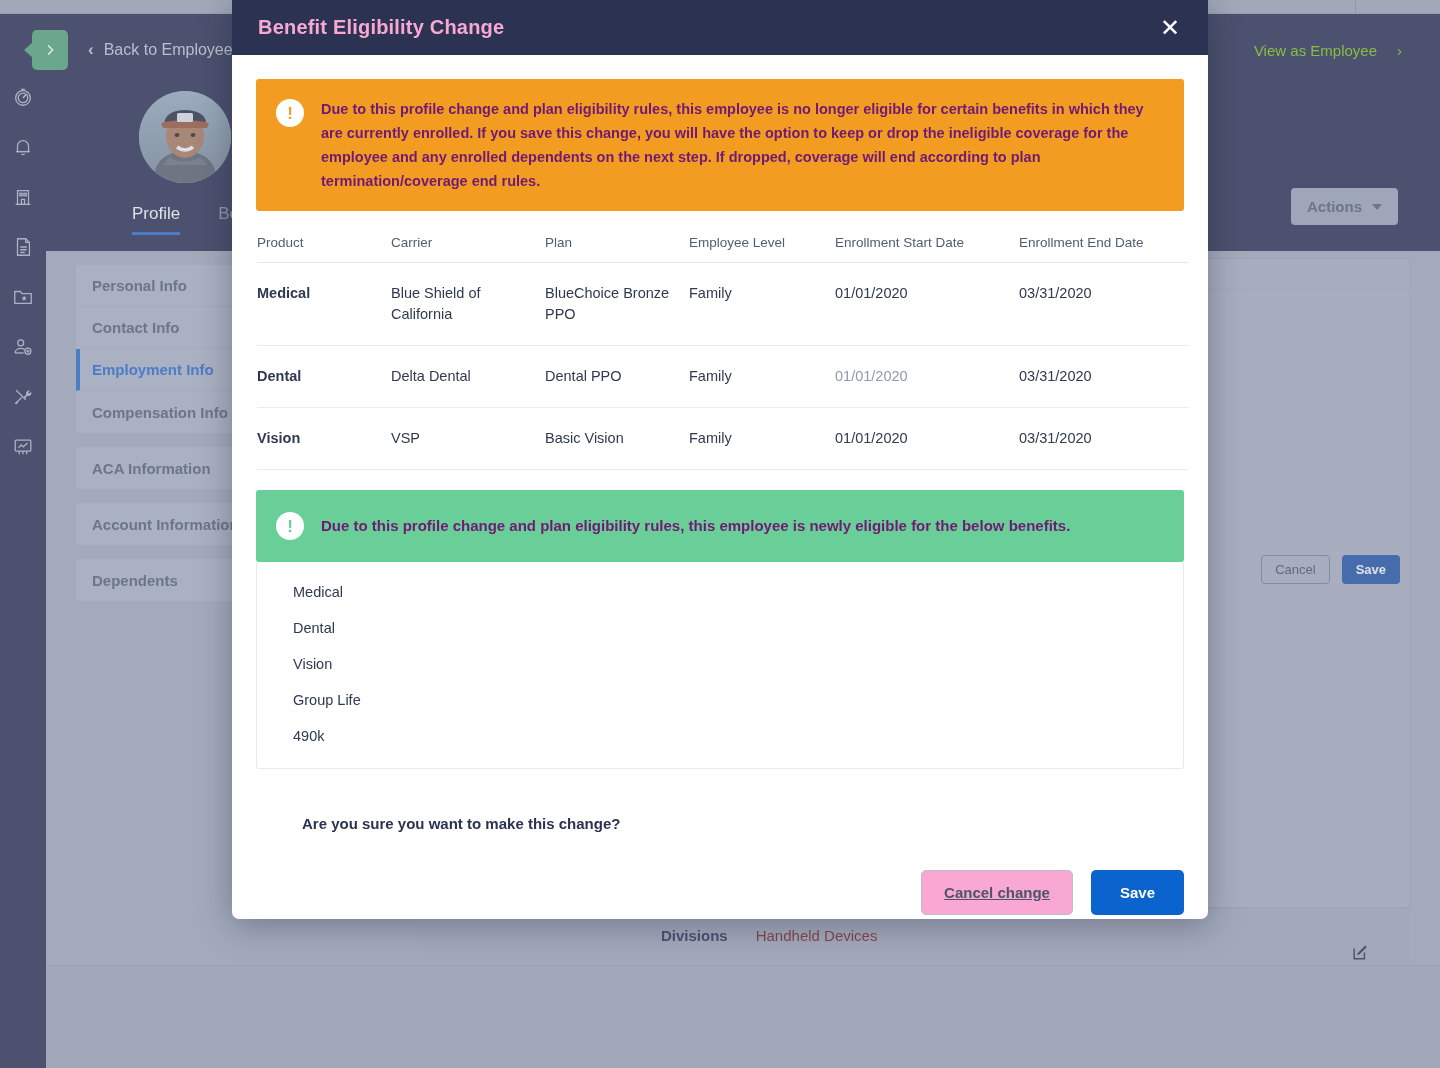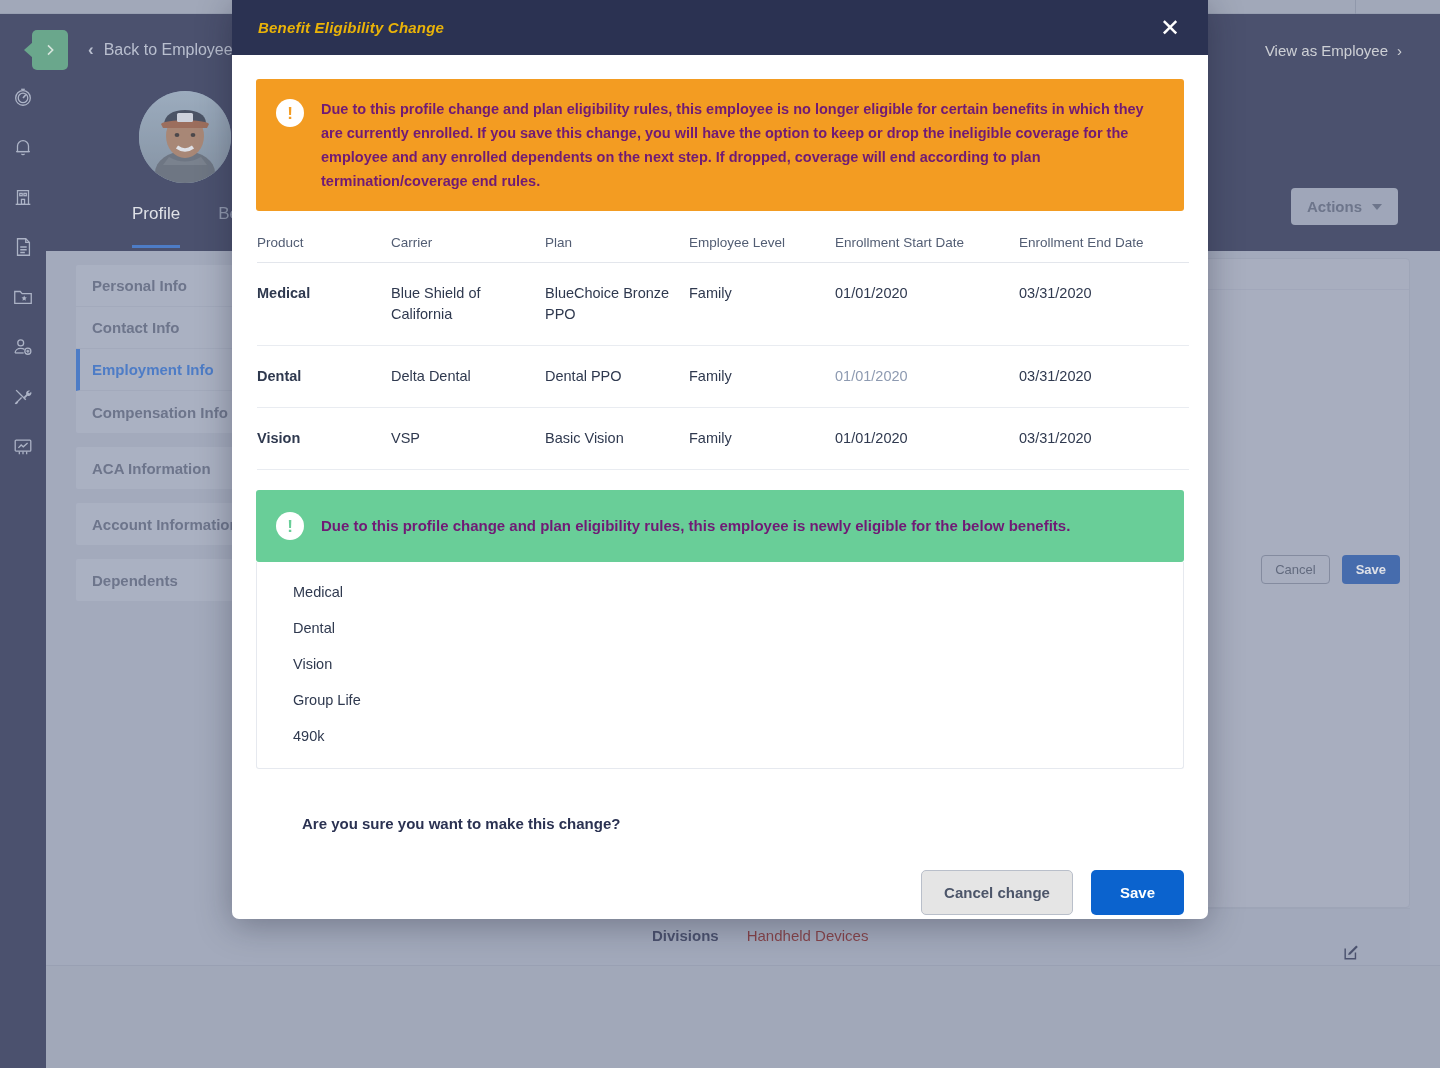--- a/index.html
+++ b/index.html
@@ -60,37 +60,37 @@
     background: #2b3252;
   }
   .back-link {
     position: absolute; left: 42px; top: 26px;
     color: #c9cedd; font-size: 16px;
     display: flex; align-items: center; gap: 10px;
   }
   .back-chev { font-size: 17px; font-weight: bold; }
   .view-as {
     position: absolute; right: 38px; top: 28px;
-    color: #e5e5e5; font-size: 15px;
-    display: flex; align-items: center; gap: 9px;
+    color: #84cc16; font-size: 15px;
+    display: flex; align-items: center; gap: 20px;
   }
   .avatar {
     position: absolute; left: 93px; top: 77px;
     width: 92px; height: 92px; border-radius: 50%;
     overflow: hidden;
     background: #8a9bb0;
   }
   .emp-meta { position: absolute; left: 199px; top: 86px; }
   .emp-name { color: #fff; font-size: 25px; font-weight: bold; letter-spacing: .2px; }
   .emp-sub { color: #aeb6c9; font-size: 14px; margin-top: 6px; line-height: 19px; }
   .tabs {
     position: absolute; left: 86px; top: 190px;
     display: flex; gap: 38px;
   }
-  .tab { color: #8e97ad; font-size: 17px; padding-bottom: 21px; }
+  .tab { color: #8e97ad; font-size: 17px; padding-bottom: 8px; }
   .tab.active { color: #fff; border-bottom: 3px solid #2f6fd0; }
 
   
   .subnav {
     position: absolute; left: 76px; top: 265px; width: 335px;
   }
   .subnav-group { margin-bottom: 14px; background: #b4bacb; border-radius: 2px; }
   .subnav-item {
     height: 42px; display: flex; align-items: center;
     padding-left: 16px; font-size: 15px; font-weight: bold;
@@ -138,21 +138,21 @@
     font-family: "Liberation Sans", sans-serif;
   }
 
   
   .bottom-section {
     position: absolute; left: 420px; right: 30px; top: 908px; height: 57px;
     background: #a8afc0;
     border-top: 1px solid #a2a9bb;
   }
   .bottom-tabs {
-    position: absolute; left: 232px; top: 18px;
+    position: absolute; left: 241px; top: 18px;
     display: flex; gap: 28px; align-items: center;
   }
   .bt-item { font-size: 15px; color: #7f1d1d; }
   .bt-item.active { color: #2b3252; font-weight: bold; }
   .edit-icon { position: absolute; left: 690px; top: 16px; }
   .edit-icon svg { width: 19px; height: 19px; }
   .bottom-fill {
     position: absolute; left: 46px; right: 0; top: 965px; bottom: 0;
     background: #a7aebe;
     border-top: 1px solid #9ba3b5;
@@ -170,21 +170,21 @@
     border-radius: 0 0 7px 7px;
     box-shadow: 0 6px 34px rgba(20,24,40,.34);
     z-index: 20;
     overflow: hidden;
   }
   .modal-header {
     height: 55px; background: #2b3252;
     display: flex; align-items: center; justify-content: space-between;
     padding: 0 26px;
   }
-  .modal-title { color: #eab308; font-size: 15px; font-weight: bold; letter-spacing: .2px; font-style: italic; }
+  .modal-title { color: #f9a8d4; font-size: 20px; font-weight: bold; letter-spacing: .2px; }
   .modal-close {
     background: none; border: none; cursor: pointer;
     color: #fff; font-size: 24px; line-height: 1;
     padding: 0 2px; font-family: "Liberation Sans", sans-serif;
   }
   .modal-body { padding: 24px 24px 0 24px; }
 
   .banner {
     display: flex; gap: 17px; align-items: flex-start;
     padding: 18px 20px;
@@ -247,24 +247,25 @@
   .confirm-q {
     font-size: 15px; font-weight: bold; color: #2b3252;
     padding: 46px 0 0 4px;
     margin-left: 42px;
   }
   .modal-actions {
     display: flex; justify-content: flex-end; gap: 18px;
     padding: 38px 0 0 0;
   }
   .btn-cancel-change {
-    background: #e5e5e5; border: 1px solid #b9bfca; border-radius: 5px;
+    background: #f9a8d4; border: 1px solid #b9bfca; border-radius: 5px;
     color: #4c5569; font-size: 15px; font-weight: bold;
     padding: 13px 22px; cursor: pointer;
     font-family: "Liberation Sans", sans-serif;
+    text-decoration: underline;
   }
   .btn-save {
     background: #0b63ce; border: none; border-radius: 5px;
     color: #fff; font-size: 15px; font-weight: bold;
     padding: 14px 29px; cursor: pointer;
     font-family: "Liberation Sans", sans-serif;
   }
 </style>
 </head>
 <body>

